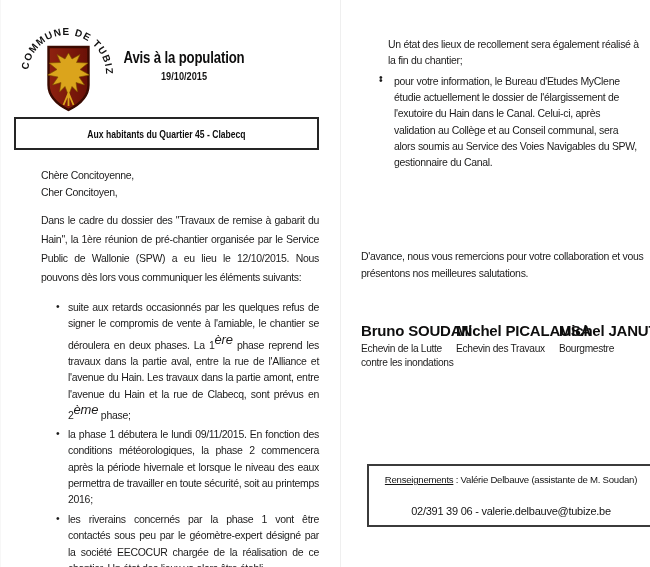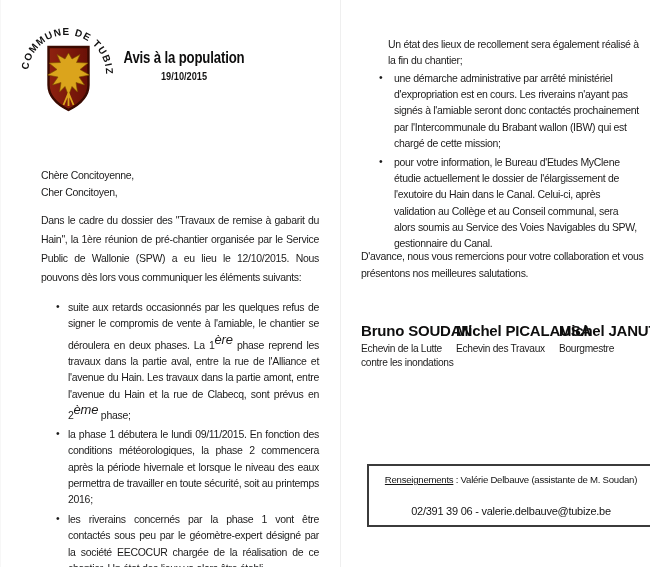--- a/index.html
+++ b/index.html
@@ -80,20 +80,23 @@
       <path d="M35.5 41 H75.5 V79 Q75.5 94 55.5 104 Q35.5 94 35.5 79 Z" fill="url(#shgrad)" stroke="#3c0d05" stroke-width="2.4"></path>
       <path d="M55.5 47 l-3.5 6 l-8 -4.5 l3.5 8 l-11.5 0.5 l8 6.5 l-9.5 5.5 l10.5 2 l-5.5 8 l8.5 -2.5 l-1.5 9.5 l5.5 -5.5 l3.5 9 l3.5 -9 l5.5 5.5 l-1.5 -9.5 l8.5 2.5 l-5.5 -8 l10.5 -2 l-9.5 -5.5 l8 -6.5 l-11.5 -0.5 l3.5 -8 l-8 4.5 z" fill="#d8a31f" stroke="#7a5200" stroke-width="0.6"></path>
       <path d="M55.5 87 l-5 12 M55.5 87 l5 12 M55.5 87 v13" stroke="#d8a31f" stroke-width="1.8" fill="none"></path>
     </svg>
 
     <header class="ab head">
       <h1>Avis à la population</h1>
       <div class="date">19/10/2015</div>
     </header>
 
+    <div class="ab banner">
+      <span>Aux habitants du Quartier 45 - Clabecq</span>
+    </div>
 
     <div class="ab salut">
       <div>Chère Concitoyenne,</div>
       <div>Cher Concitoyen,</div>
     </div>
 
     <p class="ab intro">Dans le cadre du dossier des "Travaux de remise à gabarit du Hain", la 1ère réunion de pré-chantier organisée par le Service Public de Wallonie (SPW) a eu lieu le 12/10/2015. Nous pouvons dès lors vous communiquer les éléments suivants:</p>
 
     <ul class="ab blist blist1">
       <li>
@@ -111,21 +114,20 @@
     </ul>
   </section>
 
   <section class="page page2">
 
     <p class="ab cont">Un état des lieux de recollement sera également réalisé à la fin du chantier;</p>
 
     <ul class="ab blist blist2">
       <li>
         <span class="bmark">•</span>
-        <span>une démarche administrative par arrêté ministériel d'expropriation est en cours. Les riverains n'ayant pas signés à l'amiable seront donc contactés prochainement par l'Intercommunale du Brabant wallon (IBW) qui est chargé de cette mission;</span>
       </li>
       <li>
         <span class="bmark">•</span>
         <span>pour votre information, le Bureau d'Etudes MyClene étudie actuellement le dossier de l'élargissement de l'exutoire du Hain dans le Canal. Celui-ci, après validation au Collège et au Conseil communal, sera alors soumis au Service des Voies Navigables du SPW, gestionnaire du Canal.</span>
       </li>
     </ul>
 
     <p class="ab closing">D'avance, nous vous remercions pour votre collaboration et vous présentons nos meilleures salutations.</p>
 
     <div class="ab sig sig1">

